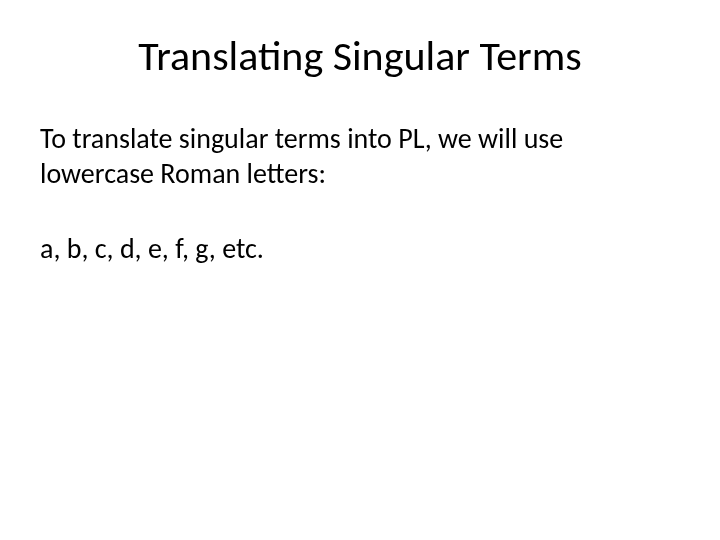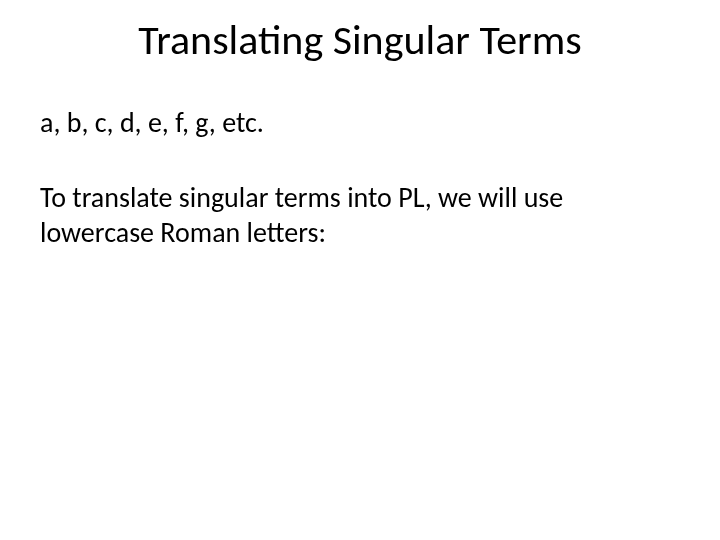--- a/index.html
+++ b/index.html
@@ -8,21 +8,21 @@
     width: 720px;
     height: 540px;
     background: #ffffff;
     font-family: Calibri, "Segoe UI", Arial, sans-serif;
     color: #000000;
   }
   .slide {
     width: 720px;
     height: 540px;
     box-sizing: border-box;
-    padding: 4px 40px 40px 40px;
+    padding: 20px 40px 40px 40px;
   }
   .title {
     text-align: center;
     font-size: 42px;
     font-weight: 400;
     margin-top: 10px;
     margin-bottom: 40px;
     letter-spacing: 0px;
   }
   .body-block {
@@ -30,15 +30,15 @@
     line-height: 1.25;
     margin-bottom: 40px;
     font-weight: 400;
   }
 </style>
 </head>
 <body>
 
 <div class="slide">
   <div class="title">Translating Singular Terms</div>
+  <div class="body-block">To translate singular terms into PL, we will use lowercase Roman letters:</div>
   <div class="body-block">a, b, c, d, e, f, g, etc.</div>
-  <div class="body-block">To translate singular terms into PL, we will use lowercase Roman letters:</div>
 </div>
 
 </body></html>

